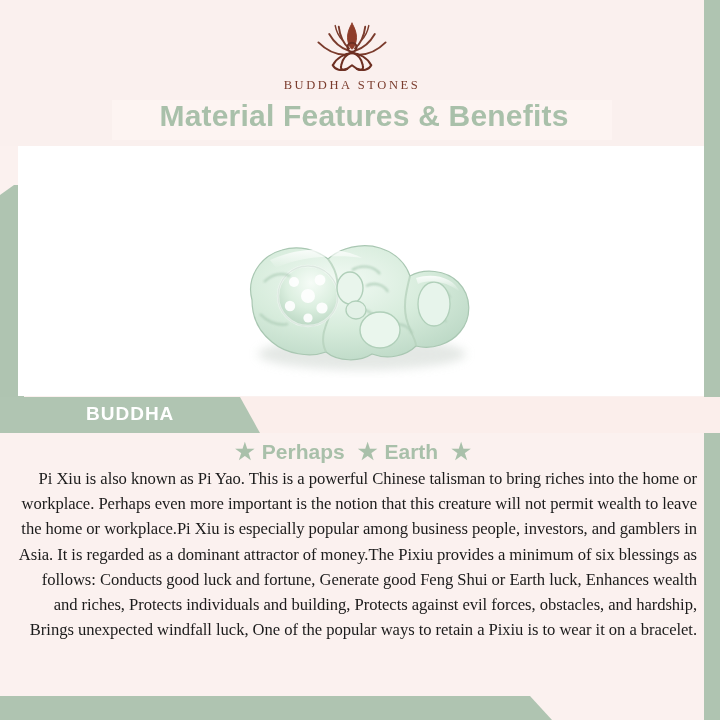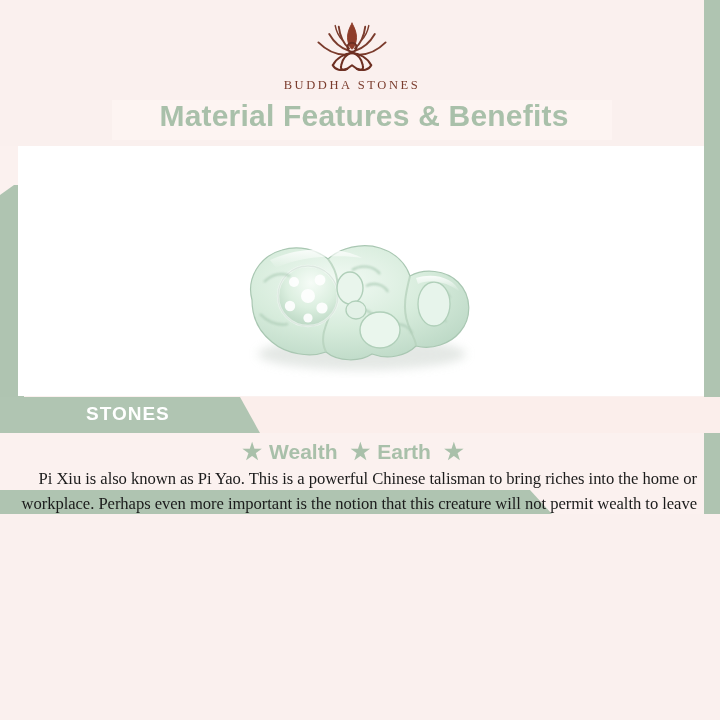--- a/index.html
+++ b/index.html
@@ -2,21 +2,21 @@
 <html><head>
 <meta charset="utf-8">
 <style>
   html,body{margin:0;padding:0;}
   body{
     width:720px;height:720px;overflow:hidden;
     font-family:"Liberation Sans", sans-serif;
     background:#faf0ee;
     position:relative;
   }
-  .page{position:absolute;inset:0;width:720px;height:514px;overflow:hidden;background:#fbf1ef;}
+  .page{position:absolute;inset:0;width:720px;height:720px;overflow:hidden;background:#fbf1ef;}
 
   
   .sage-top{
     position:absolute;left:0;top:0;width:720px;height:28px;
     background:#afc4b1;
     clip-path:polygon(195px 0, 720px 0, 720px 28px, 214px 28px);
   }
   .sage-right{
     position:absolute;right:0;top:0;width:16px;height:720px;
     background:#afc4b1;
@@ -219,26 +219,26 @@
     <ellipse cx="136" cy="84" rx="10" ry="9" fill="#e3f1e7" stroke="#b0cfb9" stroke-width="1.3"></ellipse>
     <ellipse cx="160" cy="104" rx="20" ry="18" fill="#eaf6ed" stroke="#b0cfb9" stroke-width="1.4"></ellipse>
     <ellipse cx="214" cy="78" rx="16" ry="22" fill="#e7f4eb" stroke="#b0cfb9" stroke-width="1.3"></ellipse>
 
     <path d="M50 34 C 80 20, 120 20, 142 32 C 120 28, 78 30, 56 42 Z" fill="url(#shine)"></path>
     <path d="M196 52 C 214 46, 234 52, 240 66 C 228 56, 210 52, 198 58 Z" fill="url(#shine)"></path>
   </svg>
 
   <div class="label-band"></div>
   <div class="label-tab"></div>
-  <div class="label-text">STONES</div>
+  <div class="label-text">BUDDHA</div>
 
   <div class="benefits">
     <div class="benefit">
       <span class="star">★</span>
-      <span class="btxt">Wealth</span>
+      <span class="btxt">Perhaps</span>
     </div>
     <div class="benefit">
       <span class="star">★</span>
       <span class="btxt">Earth</span>
     </div>
     <div class="benefit">
       <span class="star">★</span>
     </div>
   </div>
 

